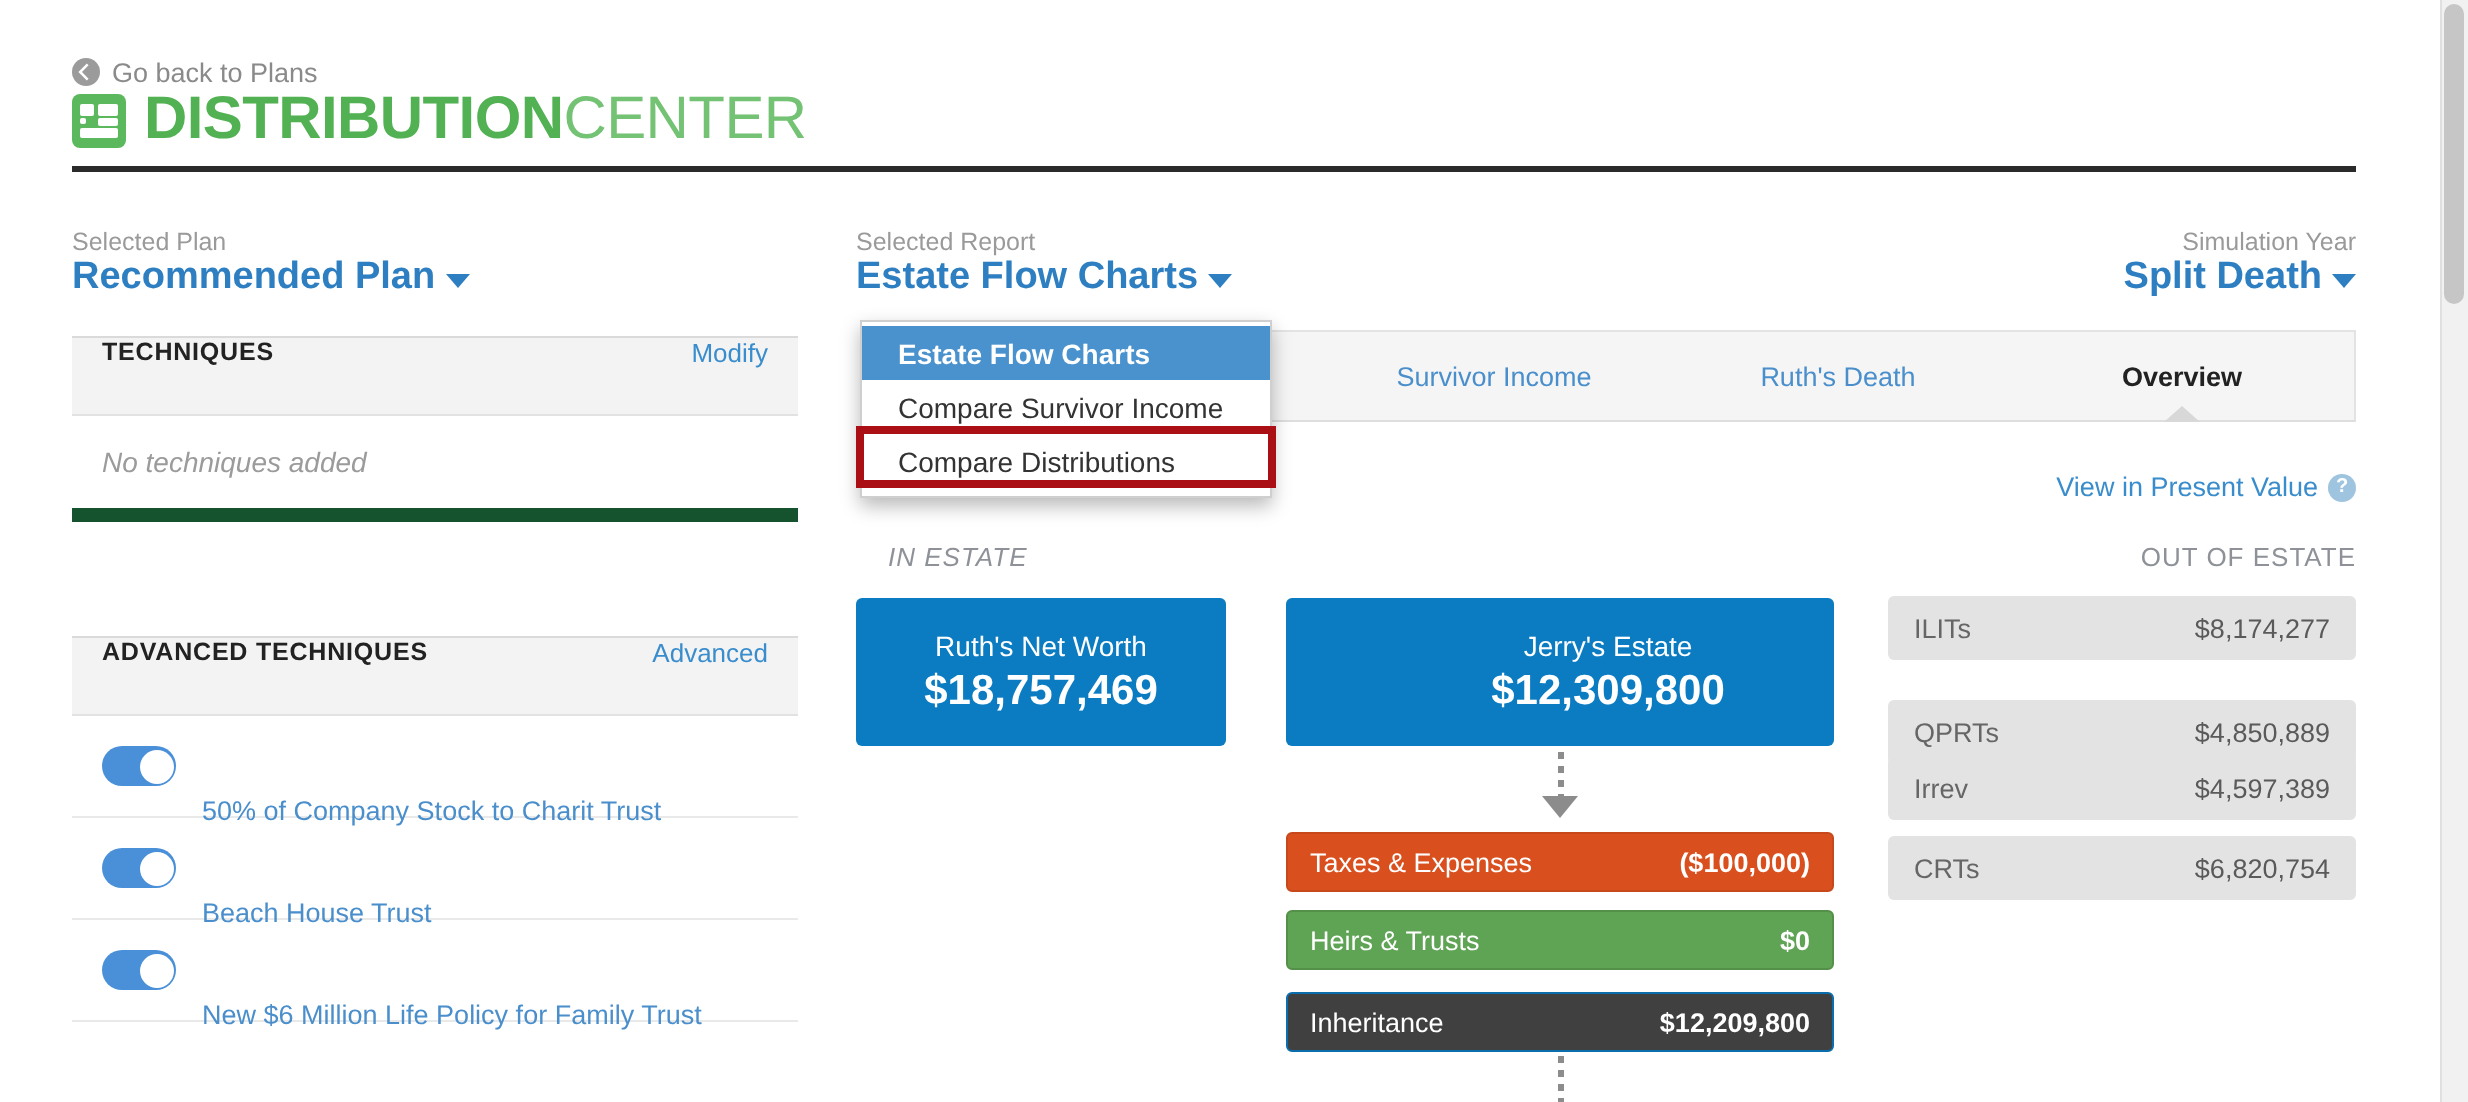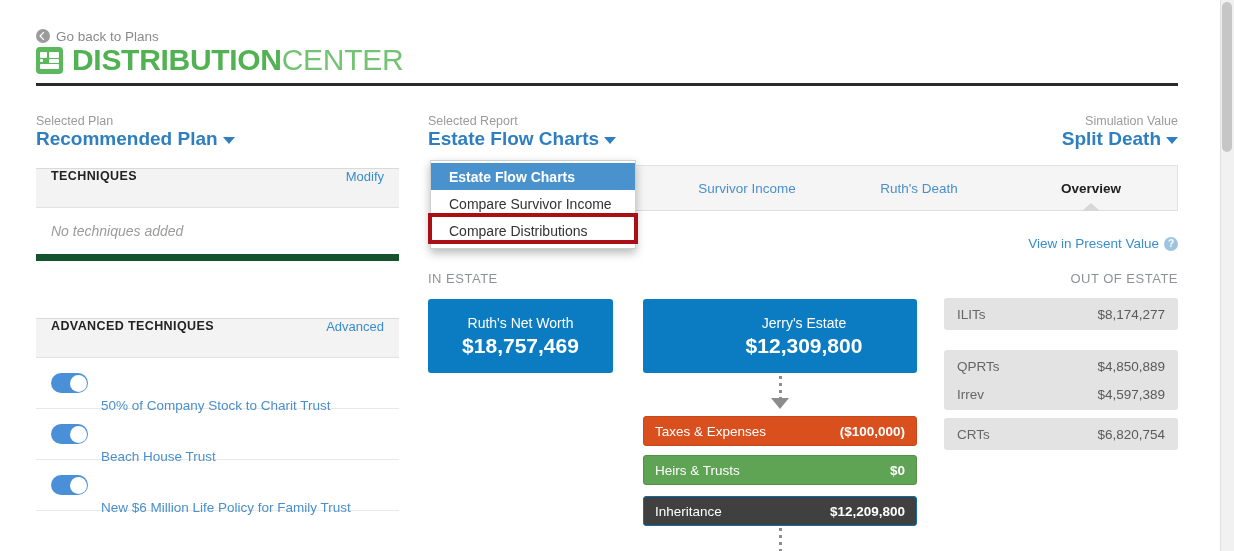--- a/index.html
+++ b/index.html
@@ -71,21 +71,21 @@
               border:1px solid #cfcfcf; box-shadow:0 4px 9px rgba(0,0,0,0.28); z-index:40; padding-top:2px; padding-bottom:4px;}
   .dd-item { height:27px; display:flex; align-items:center; padding:0 0 0 18px; font-size:14px; color:#333; cursor:pointer; }
   .dd-item.sel { background:#4a92cd; color:#fff; font-weight:bold; }
   .dd-highlight { position:absolute; left:428px; top:213px; width:210px; height:31px; border:4px solid #aa0f15; z-index:41; pointer-events:none; }
 
   .present-value { position:absolute; right:56px; top:236px; font-size:13.5px; color:#3a8dcc; display:flex; align-items:center; gap:5px; cursor:pointer; }
   .help-icon { width:14px; height:14px; border-radius:50%; background:#9fc4e0; color:#fff; font-size:10px; font-weight:bold;
                display:inline-flex; align-items:center; justify-content:center; }
 
   .col-label { position:absolute; font-size:13px; color:#8e9298; letter-spacing:0.5px; }
-  .in-estate { left:428px; top:271px; }
+  .in-estate { left:444px; top:271px;font-style:italic; }
   .out-estate { right:56px; top:271px; }
 
   .card { position:absolute; background:#0b7cc1; border-radius:3px; color:#ffffff; text-align:center;
           display:flex; flex-direction:column; align-items:center; justify-content:center; }
   .card .t { font-size:14px; font-weight:normal; margin-bottom:3px; }
   .card .v { font-size:21px; font-weight:bold; }
   .card-ruth { left:428px; top:299px; width:185px; height:74px; }
   .card-jerry { left:643px; top:299px; width:274px; height:74px;padding-left:48px; }
 
   .connector { position:absolute; width:3px; background-image:linear-gradient(#8c8c8c 50%, rgba(0,0,0,0) 0%);
@@ -178,21 +178,21 @@
 
 <div class="report-sel">
   <div class="selector-label">Selected Report</div>
   <div class="selector-value">
     <span>Estate Flow Charts</span>
     <span class="caret"></span>
   </div>
 </div>
 
 <div class="sim-sel">
-  <div class="selector-label">Simulation Value</div>
+  <div class="selector-label">Simulation Year</div>
   <div class="selector-value" style="justify-content:flex-end;">
     <span>Split Death</span>
     <span class="caret"></span>
   </div>
 </div>
 
 <div class="tab-hidden-left">
   <span>Jerry's Death</span>
 </div>
 <div class="tabbar">

